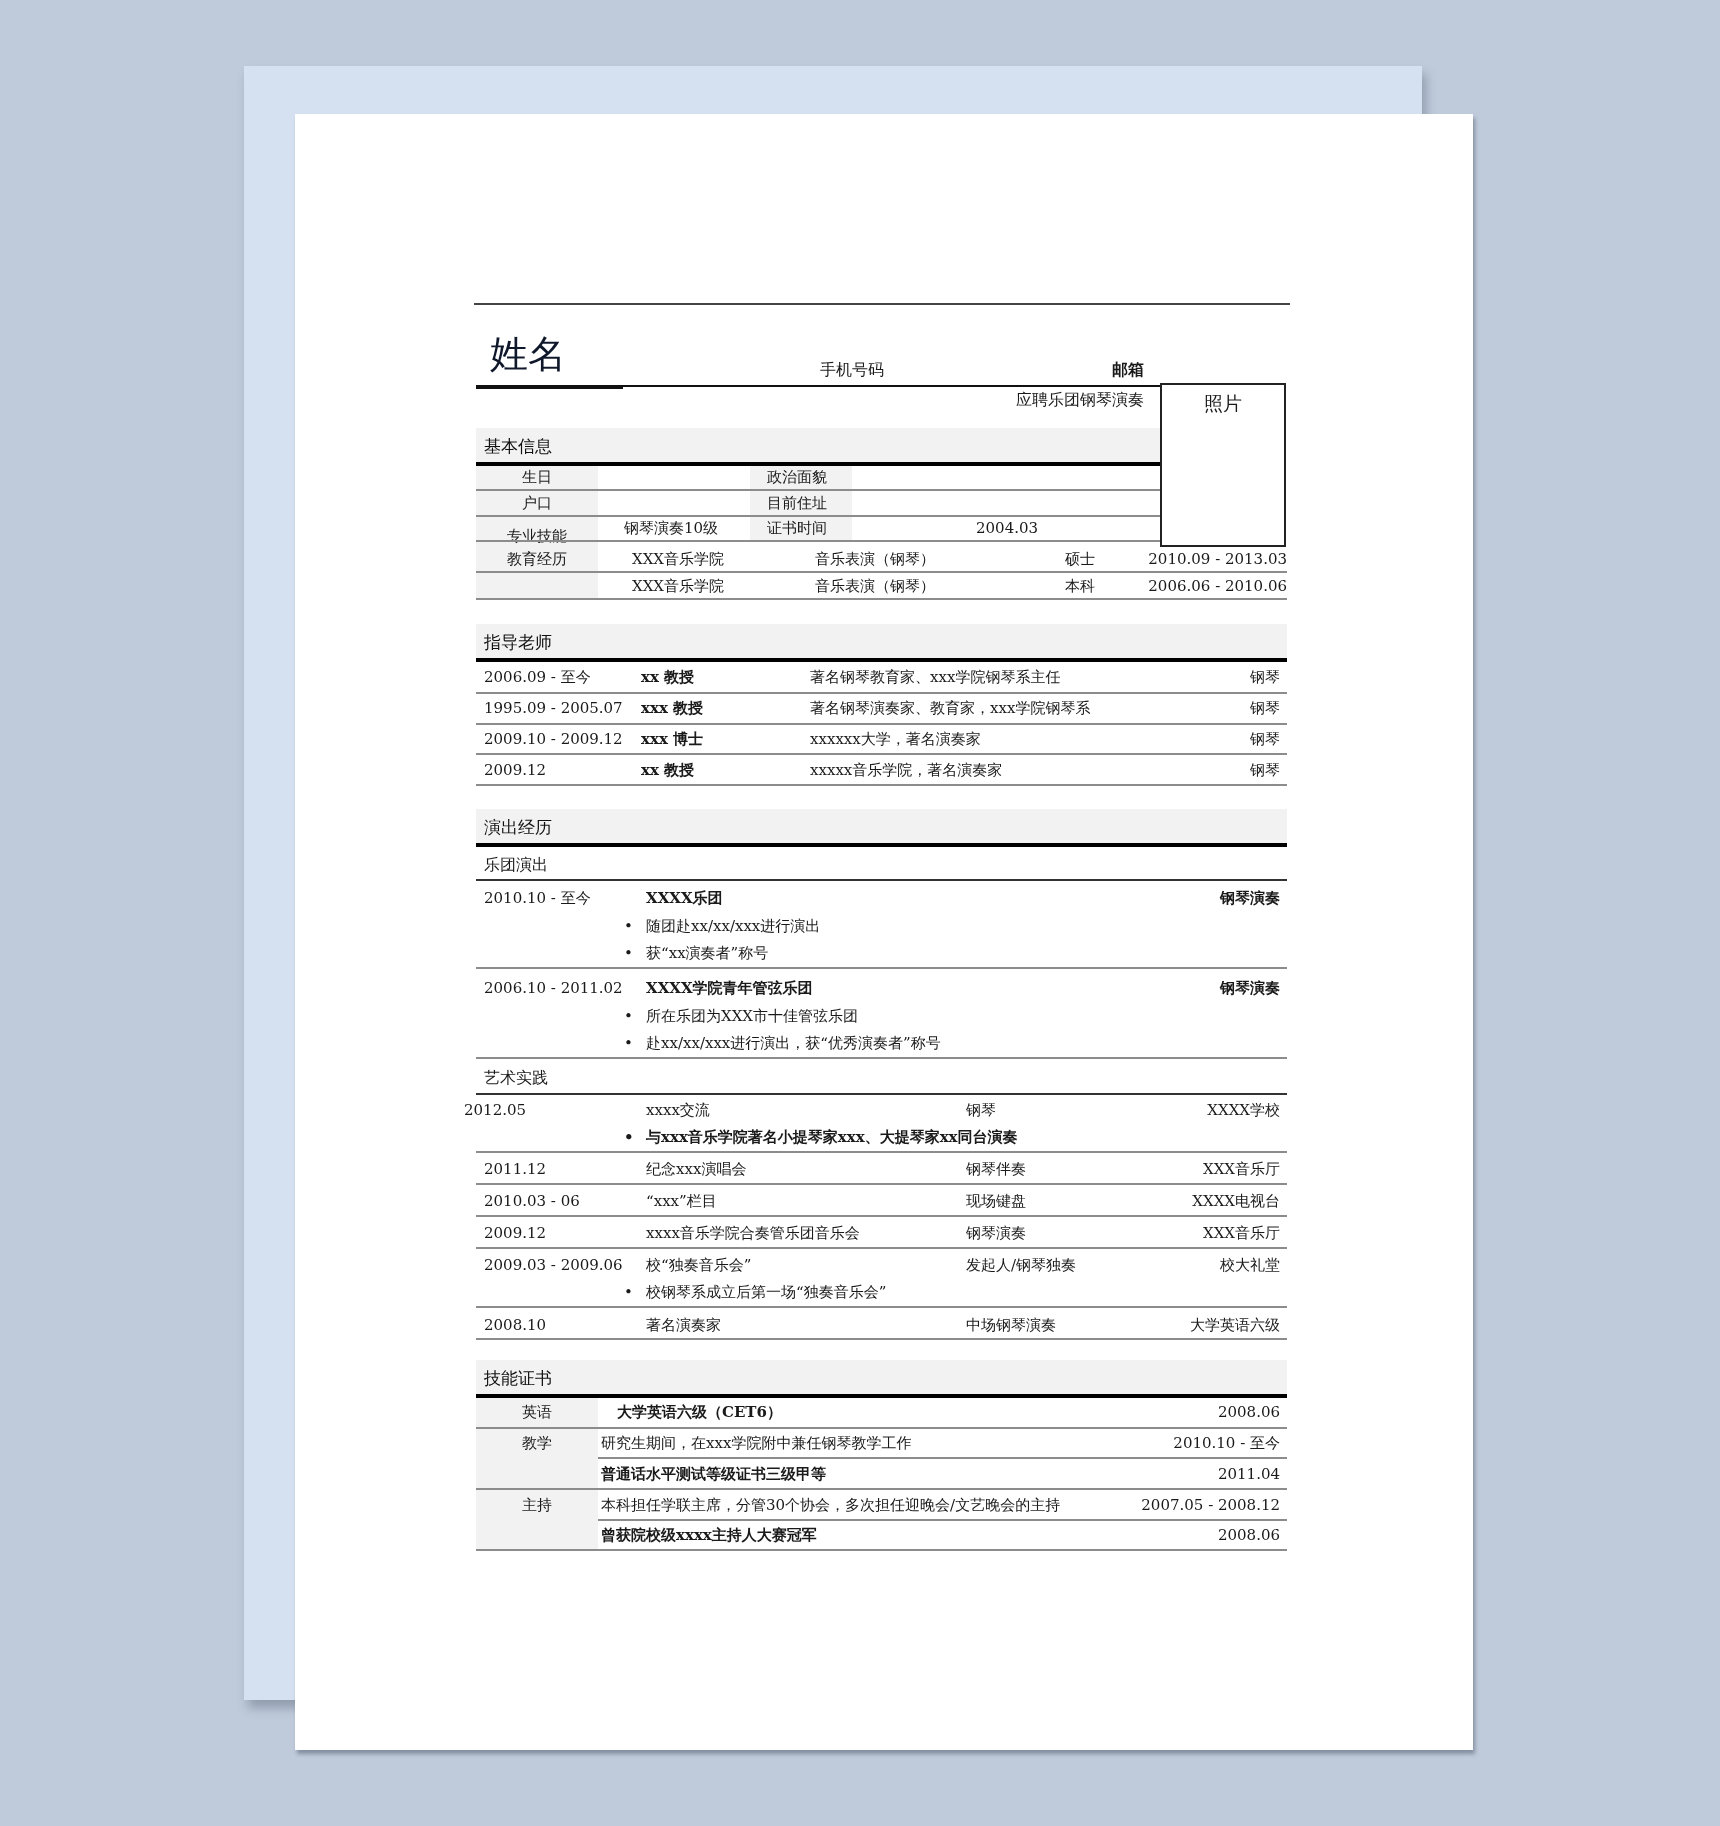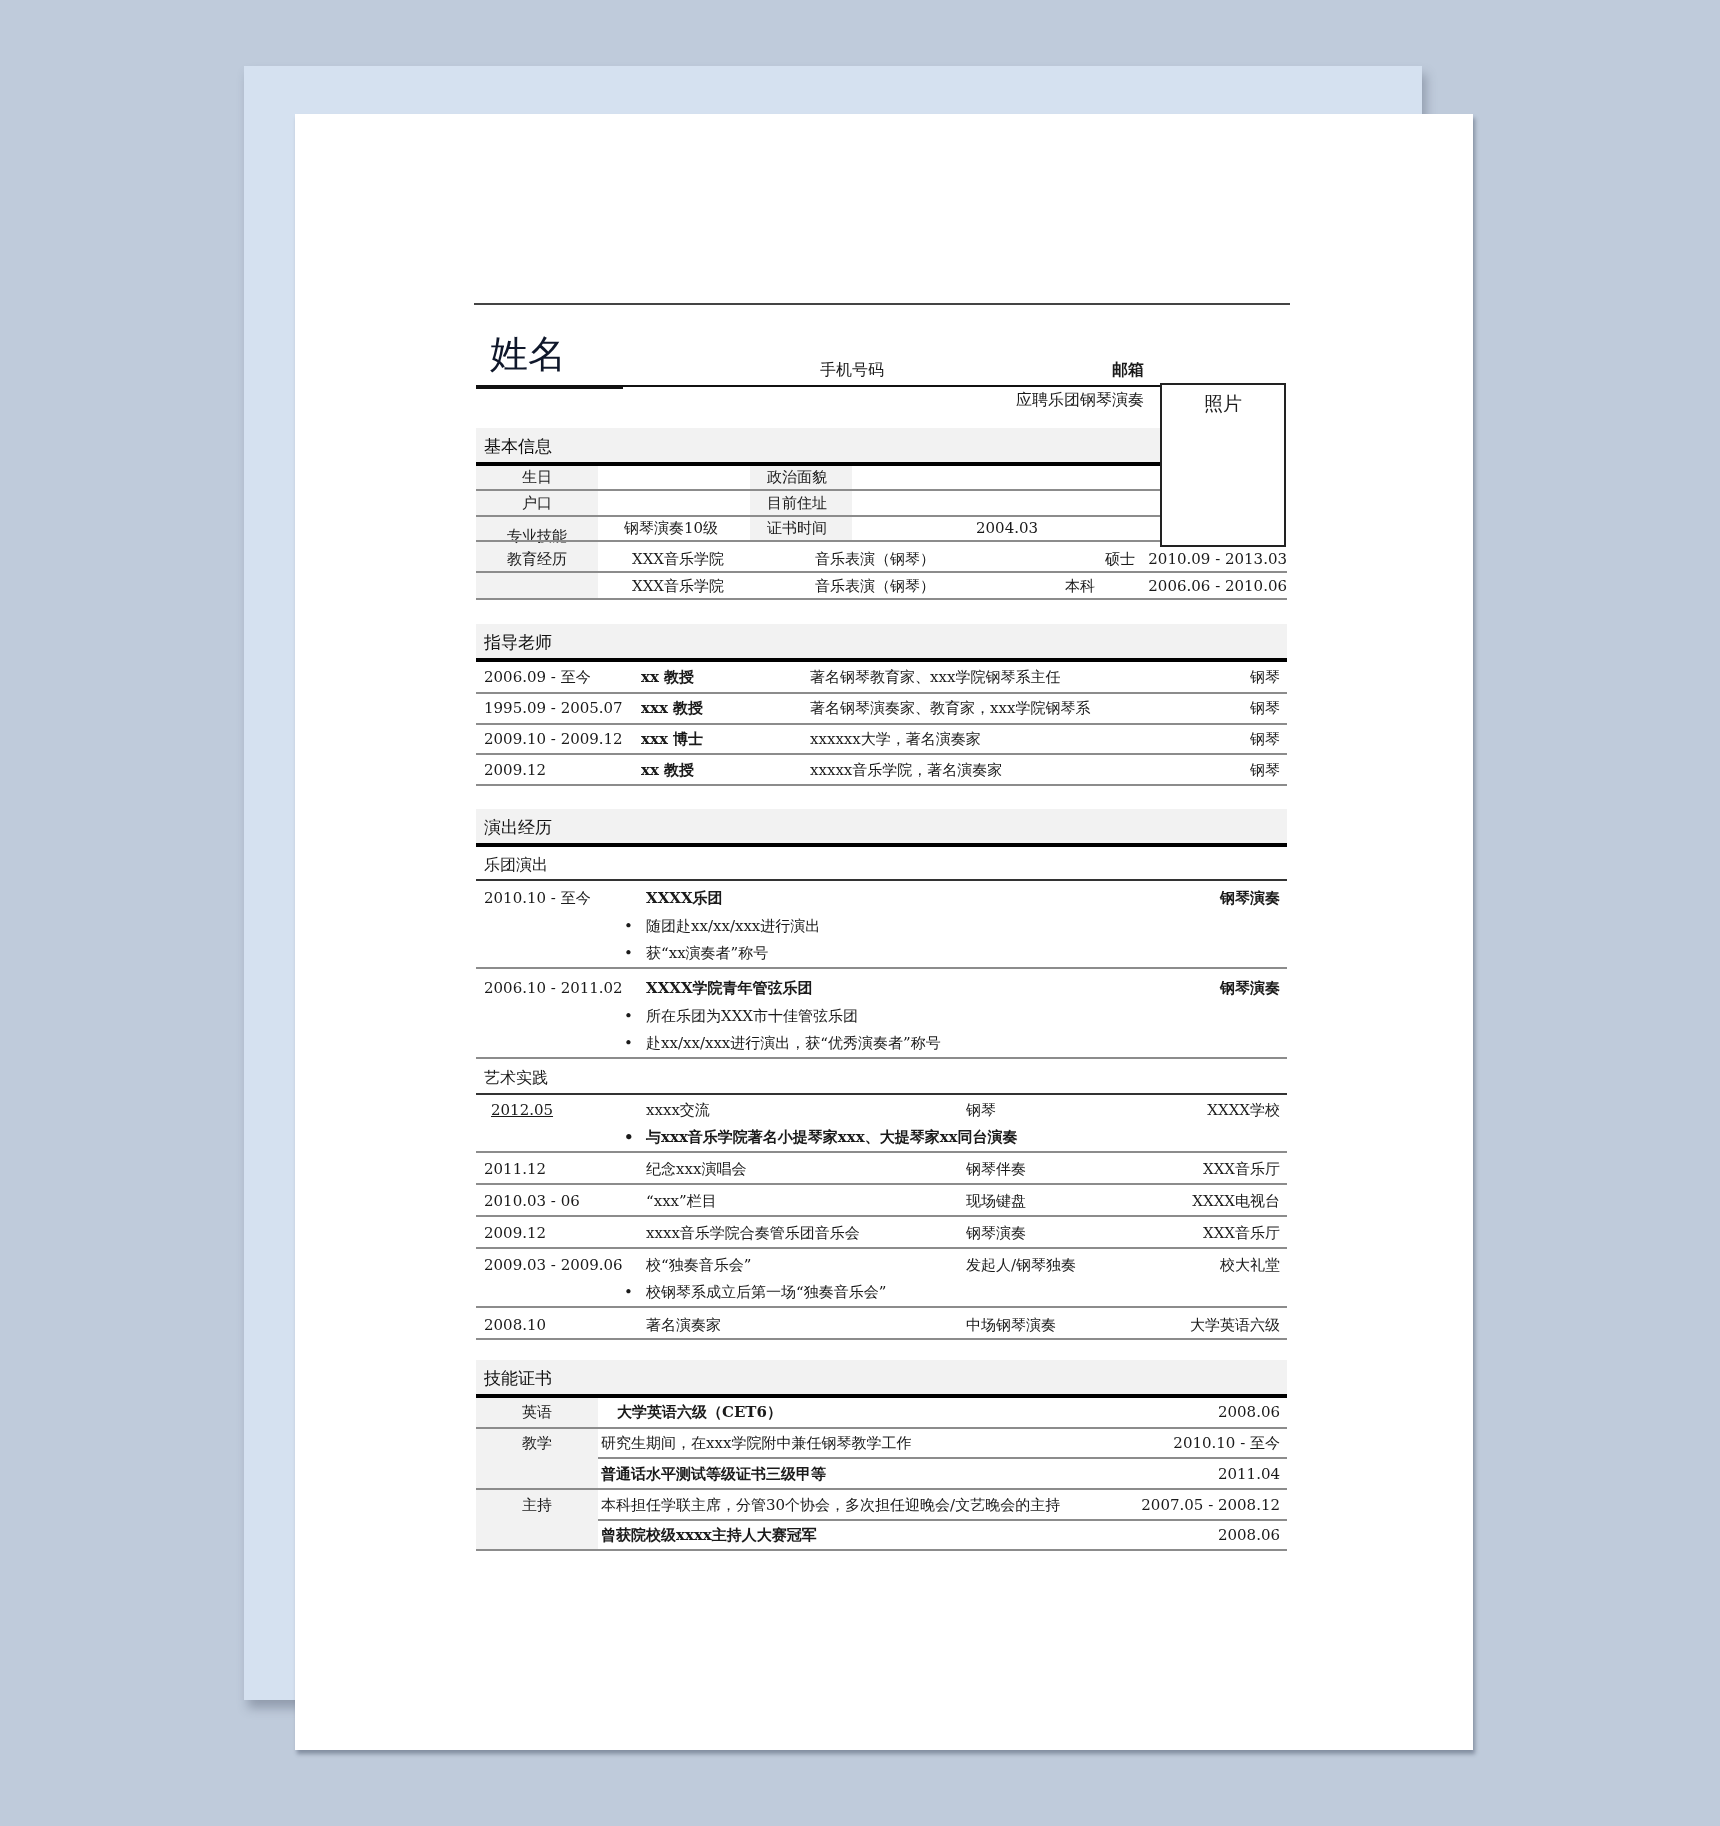--- a/index.html
+++ b/index.html
@@ -63,21 +63,21 @@
 
 <div class="t c" style="left:476px;width:122px;top:518px;margin-top:8px;">专业技能</div>
 <div class="t" style="left:624px;top:518px;">钢琴演奏10级</div>
 <div class="t" style="left:767px;top:518px;">证书时间</div>
 <div class="t" style="left:976px;top:518px;">2004.03</div>
 <div class="line" style="top:540px;width:684px;"></div>
 
 <div class="t c" style="left:476px;width:122px;top:549px;">教育经历</div>
 <div class="t" style="left:632px;top:549px;">XXX音乐学院</div>
 <div class="t" style="left:815px;top:549px;">音乐表演（钢琴）</div>
-<div class="t" style="left:1065px;top:549px;margin-left:40px;">硕士</div>
+<div class="t" style="left:1065px;top:549px;">硕士</div>
 <div class="t r" style="left:1100px;width:187px;top:549px;">2010.09 - 2013.03</div>
 <div class="line" style="top:571px;width:811px;"></div>
 
 <div class="t" style="left:632px;top:576px;">XXX音乐学院</div>
 <div class="t" style="left:815px;top:576px;">音乐表演（钢琴）</div>
 <div class="t" style="left:1065px;top:576px;">本科</div>
 <div class="t r" style="left:1100px;width:187px;top:576px;">2006.06 - 2010.06</div>
 <div class="line" style="top:598px;width:811px;"></div>
 
 <div class="section-band" style="top:624px;width:811px;">
@@ -127,21 +127,21 @@
 <div class="t" style="left:484px;top:978px;">2006.10 - 2011.02</div>
 <div class="t b" style="left:646px;top:978px;">XXXX学院青年管弦乐团</div>
 <div class="t b r" style="left:1130px;width:150px;top:978px;">钢琴演奏</div>
 <div class="t bullet" style="left:646px;top:1006px;">所在乐团为XXX市十佳管弦乐团</div>
 <div class="t bullet" style="left:646px;top:1033px;">赴xx/xx/xxx进行演出，获“优秀演奏者”称号</div>
 <div class="line" style="top:1057px;width:811px;"></div>
 
 <div class="sub" style="top:1068px;">艺术实践</div>
 <div class="dark-line" style="top:1093px;width:811px;"></div>
 
-<div class="t" style="left:491px;top:1100px;text-decoration:underline;">2012.05</div>
+<div class="t" style="left:464px;top:1100px;">2012.05</div>
 <div class="t" style="left:646px;top:1100px;">xxxx交流</div>
 <div class="t" style="left:966px;top:1100px;">钢琴</div>
 <div class="t r" style="left:1130px;width:150px;top:1100px;">XXXX学校</div>
 <div class="t b bullet" style="left:646px;top:1127px;">与xxx音乐学院著名小提琴家xxx、大提琴家xx同台演奏</div>
 <div class="line" style="top:1151px;width:811px;"></div>
 
 <div class="t" style="left:484px;top:1159px;">2011.12</div>
 <div class="t" style="left:646px;top:1159px;">纪念xxx演唱会</div>
 <div class="t" style="left:966px;top:1159px;">钢琴伴奏</div>
 <div class="t r" style="left:1130px;width:150px;top:1159px;">XXX音乐厅</div>

